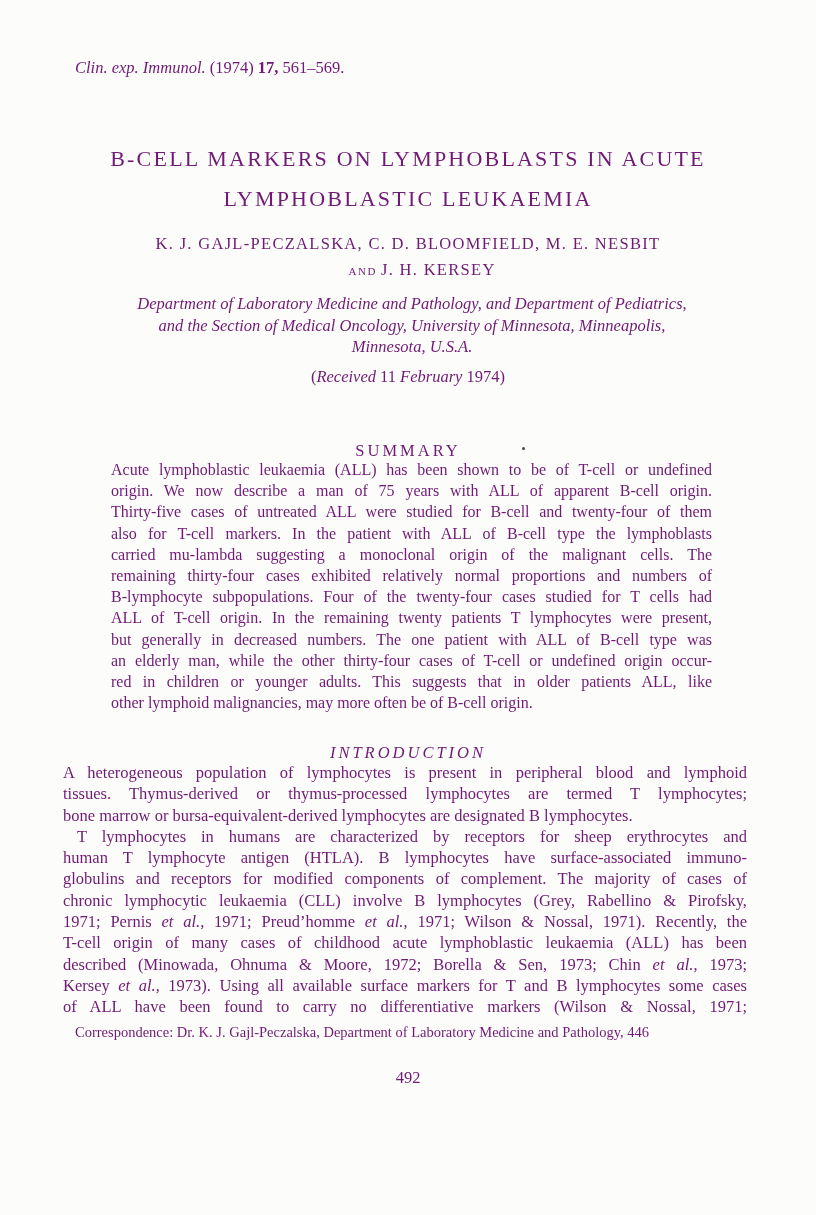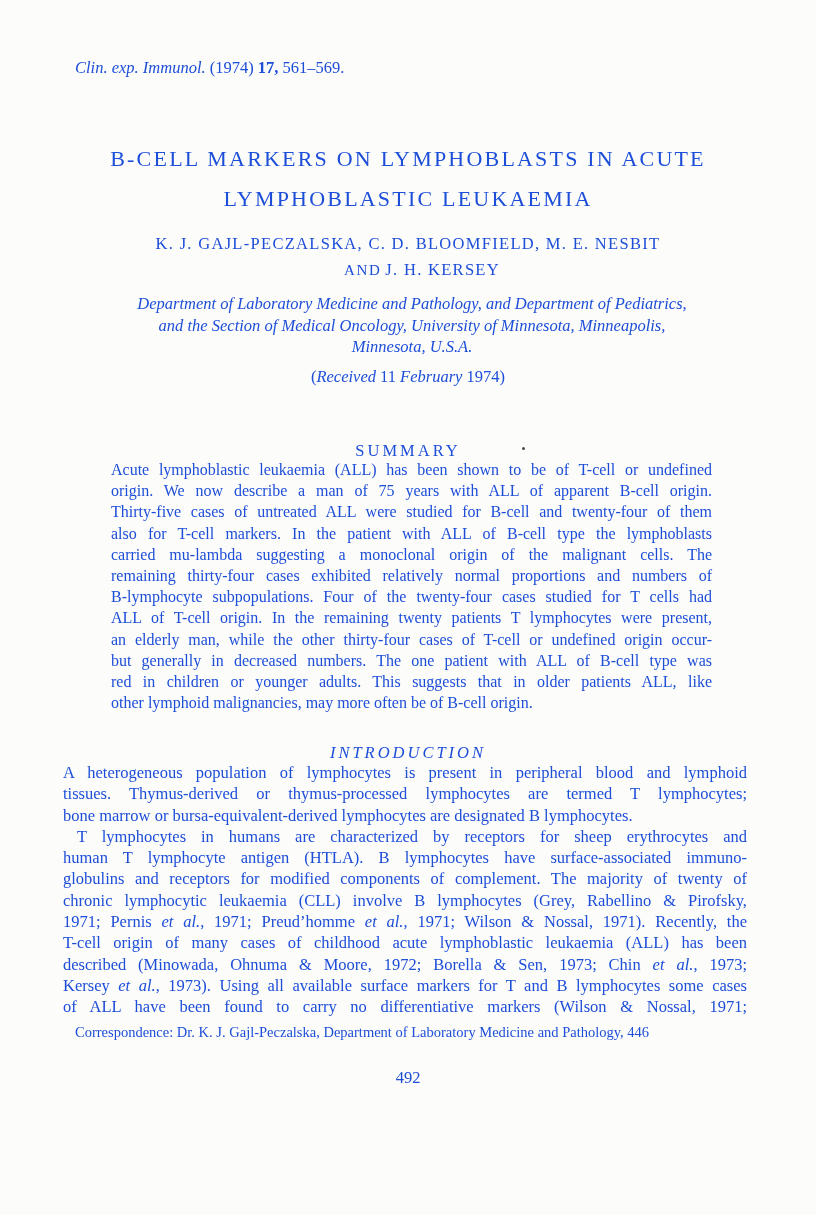--- a/index.html
+++ b/index.html
@@ -1,21 +1,21 @@
 <!DOCTYPE html>
 <html><head>
 <meta charset="utf-8">
 <style>
   html, body { margin: 0; padding: 0; background: #ffffff; }
   .page {
     position: relative;
     width: 816px;
     height: 1215px;
     background: #fcfcfb;
-    color: #1d4ed8;
+    color: #701a75;
     font-family: "Liberation Serif", serif;
     overflow: hidden;
   }
   .journal-line {
     position: absolute;
     left: 75px;
     top: 58px;
     font-size: 16.5px;
     white-space: nowrap;
   }
@@ -34,21 +34,21 @@
   .authors {
     position: absolute;
     top: 231px;
     left: 0; right: 0;
     text-align: center;
     font-size: 16.5px;
     letter-spacing: 1.3px;
     line-height: 26px;
   }
   .authors .and {
-    font-size: 15px;
+    font-size: 11px;
     letter-spacing: 1.6px;
     margin-right: 4px;
     margin-left: 28px;
   }
   .affiliation {
     position: absolute;
     top: 293px;
     left: 8px; right: 0;
     text-align: center;
     font-style: italic;
@@ -156,38 +156,38 @@
 
   <div class="summary-body last-natural">
       <div class="tline">Acute lymphoblastic leukaemia (ALL) has been shown to be of T-cell or undefined</div>
       <div class="tline">origin. We now describe a man of 75 years with ALL of apparent B-cell origin.</div>
       <div class="tline">Thirty-five cases of untreated ALL were studied for B-cell and twenty-four of them</div>
       <div class="tline">also for T-cell markers. In the patient with ALL of B-cell type the lymphoblasts</div>
       <div class="tline">carried mu-lambda suggesting a monoclonal origin of the malignant cells. The</div>
       <div class="tline">remaining thirty-four cases exhibited relatively normal proportions and numbers of</div>
       <div class="tline">B-lymphocyte subpopulations. Four of the twenty-four cases studied for T cells had</div>
       <div class="tline">ALL of T-cell origin. In the remaining twenty patients T lymphocytes were present,</div>
+      <div class="tline">but generally in decreased numbers. The one patient with ALL of B-cell type was</div>
       <div class="tline">an elderly man, while the other thirty-four cases of T-cell or undefined origin occur-</div>
-      <div class="tline">but generally in decreased numbers. The one patient with ALL of B-cell type was</div>
       <div class="tline">red in children or younger adults. This suggests that in older patients ALL, like</div>
       <div class="tline">other lymphoid malignancies, may more often be of B-cell origin.</div>
     </div>
 
   <h2 class="section-heading intro-heading">INTRODUCTION</h2>
 
   <div class="intro-body">
     <div class="last-natural">
         <div class="tline">A heterogeneous population of lymphocytes is present in peripheral blood and lymphoid</div>
         <div class="tline">tissues. Thymus-derived or thymus-processed lymphocytes are termed T lymphocytes;</div>
         <div class="tline">bone marrow or bursa-equivalent-derived lymphocytes are designated B lymphocytes.</div>
       </div>
     <div class="indent-first">
         <div class="tline">T lymphocytes in humans are characterized by receptors for sheep erythrocytes and</div>
         <div class="tline">human T lymphocyte antigen (HTLA). B lymphocytes have surface-associated immuno-</div>
-        <div class="tline">globulins and receptors for modified components of complement. The majority of twenty of</div>
+        <div class="tline">globulins and receptors for modified components of complement. The majority of cases of</div>
         <div class="tline">chronic lymphocytic leukaemia (CLL) involve B lymphocytes (Grey, Rabellino &amp; Pirofsky,</div>
         <div class="tline">1971; Pernis <i>et al.</i>, 1971; Preud’homme <i>et al.</i>, 1971; Wilson &amp; Nossal, 1971). Recently, the</div>
         <div class="tline">T-cell origin of many cases of childhood acute lymphoblastic leukaemia (ALL) has been</div>
         <div class="tline">described (Minowada, Ohnuma &amp; Moore, 1972; Borella &amp; Sen, 1973; Chin <i>et al.</i>, 1973;</div>
         <div class="tline">Kersey <i>et al.</i>, 1973). Using all available surface markers for T and B lymphocytes some cases</div>
         <div class="tline">of ALL have been found to carry no differentiative markers (Wilson &amp; Nossal, 1971;</div>
       </div>
   </div>
 
   <div class="correspondence last-natural indent-first-sm">

